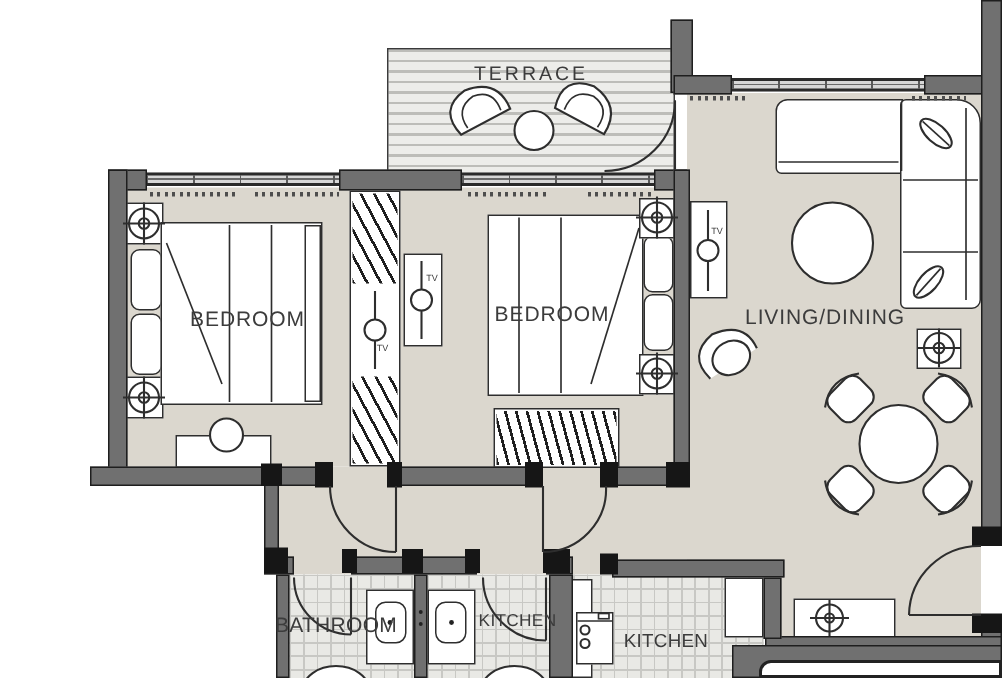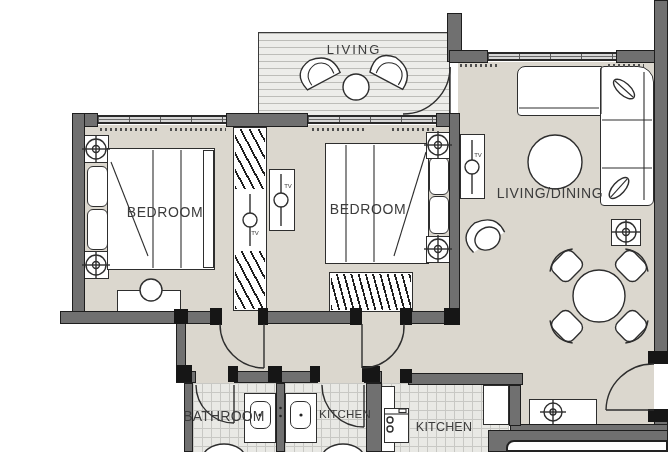--- a/index.html
+++ b/index.html
@@ -288,26 +288,26 @@
     <circle cx="280.5" cy="416" r="1.3" fill="#222"></circle>
 
     <g>
       <line class="ln thin" x1="385" y1="414" x2="408" y2="414"></line>
       <rect class="ln thin" x="399" y="409" width="7" height="3.5"></rect>
       <circle class="ln" cx="390" cy="420" r="3"></circle>
       <circle class="ln" cx="390" cy="429" r="3"></circle>
     </g>
   </svg>
 
-  <div class="lbl" style="left:354px;top:49px;font-size:13px;letter-spacing:2px;">LIVING</div>
+  <div class="lbl" style="left:354px;top:49px;font-size:13px;letter-spacing:2px;">TERRACE</div>
   <div class="lbl big" style="left:165px;top:212px;">
     <div>BEDROOM</div>
   </div>
   <div class="lbl big" style="left:368px;top:209px;">BEDROOM</div>
-  <div class="lbl big" style="left:550px;top:193px;">LIVING/DINING</div>
+  <div class="lbl big" style="left:550px;top:211px;">LIVING/DINING</div>
   <div class="lbl small" style="left:224px;top:416px;">BATHROOM</div>
   <div class="lbl small" style="left:345px;top:414px;font-size:11.5px;">KITCHEN</div>
   <div class="lbl small" style="left:444px;top:427px;font-size:12.5px;">KITCHEN</div>
   <div class="lbl tv" style="left:255px;top:233px;">TV</div>
   <div class="lbl tv" style="left:288px;top:186px;">TV</div>
   <div class="lbl tv" style="left:478px;top:155px;">TV</div>
 
 </div>
 
 </body></html>

